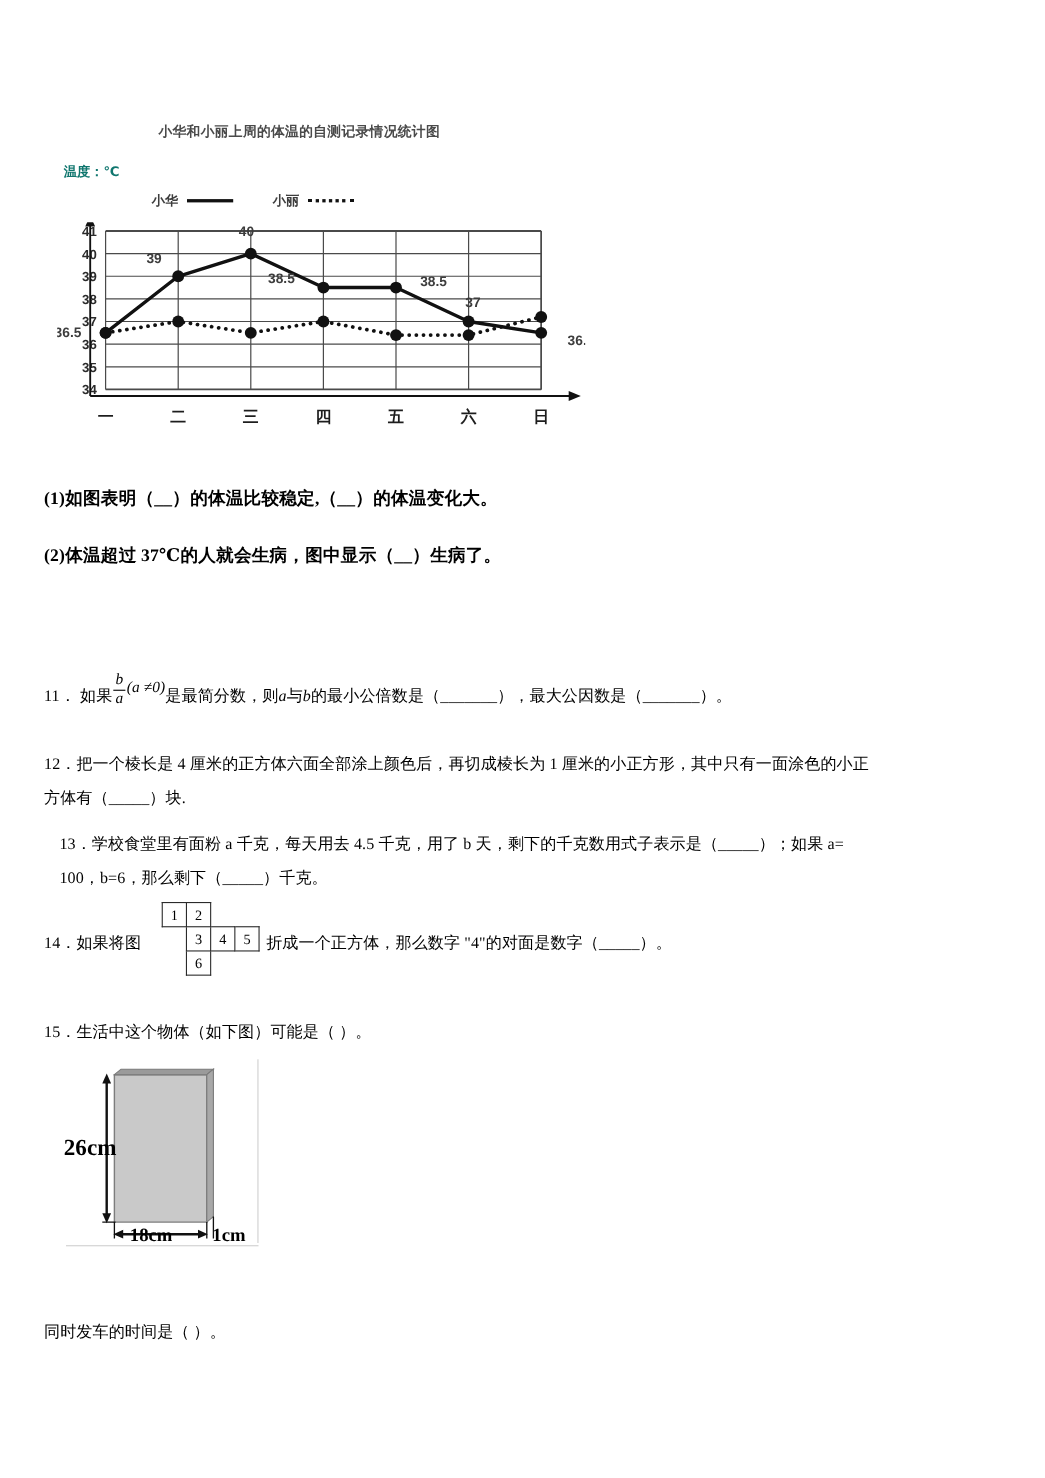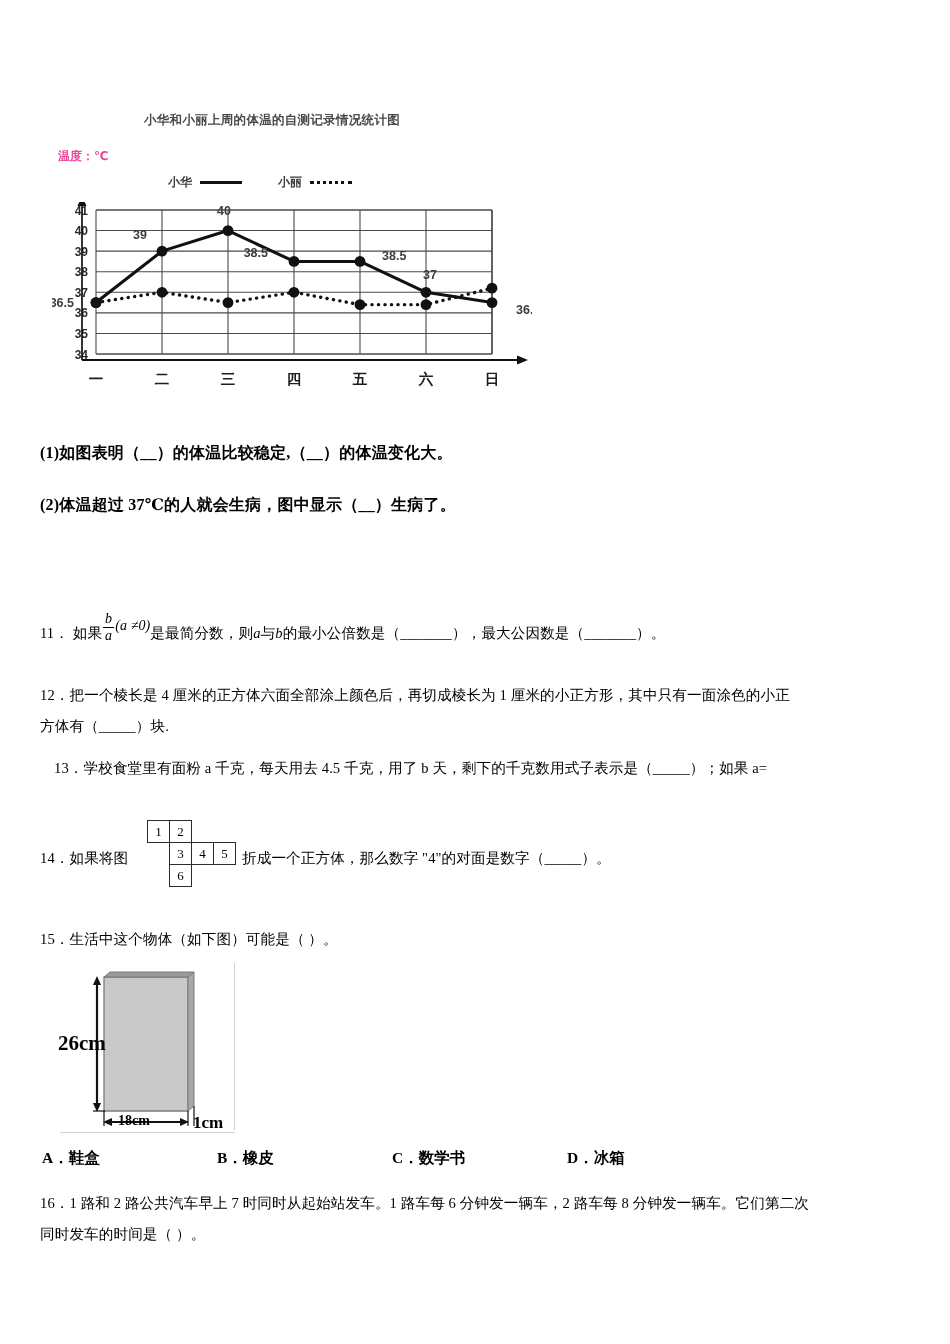--- a/index.html
+++ b/index.html
@@ -41,36 +41,35 @@
     letter-spacing: 0.3px;
     white-space: nowrap;
   }
   .y-axis-caption {
     position: absolute;
     left: 6px;
     top: 36px;
     font-family: "Liberation Sans", "DejaVu Sans", sans-serif;
     font-size: 12px;
     font-weight: bold;
-    color: #ec4899;
+    color: #0f766e;
     white-space: nowrap;
   }
   .legend {
     position: absolute;
     left: 86px;
     top: 62px;
     font-family: "Liberation Sans", "DejaVu Sans", sans-serif;
     font-size: 12px;
     font-weight: bold;
     color: #3d3d3d;
     display: flex;
     align-items: center;
     gap: 8px;
     white-space: nowrap;
-    margin-left: 30px;
   }
   .legend .lg-name { color:#3d3d3d; }
   .legend .solid-swatch {
     display: inline-block;
     width: 42px;
     height: 0;
     border-top: 3.5px solid #111;
     vertical-align: middle;
   }
   .legend .dot-swatch {
@@ -311,20 +310,21 @@
     <div>
       <span class="num-label">12．</span><span>把一个棱长是 4 厘米的正方体六面全部涂上颜色后，再切成棱长为 1 厘米的小正方形，其中只有一面涂色的小正</span>
     </div>
     <div style="margin-top:8px;">方体有（_____）块.</div>
   </div>
 
   <div class="q-small" style="left:40px; top:757px; width:890px;margin-left:14px;">
     <div>
       <span class="num-label">13．</span><span>学校食堂里有面粉 a 千克，每天用去 4.5 千克，用了 b 天，剩下的千克数用式子表示是（_____）；如果 a=</span>
     </div>
+    <div style="margin-top:8px;">100，b=6，那么剩下（_____）千克。</div>
   </div>
 
   <div class="q-small" style="left:40px; top:847px;">
     <span class="num-label">14．</span><span>如果将图</span>
   </div>
 
   <div class="cube-net">
     <table>
       <tbody>
           <tr>
@@ -374,28 +374,22 @@
 
       <line x1="48" y1="159" x2="124" y2="159" stroke="#111" stroke-width="2.2"></line>
       <polygon points="43,159 52,155 52,163" fill="#111"></polygon>
       <polygon points="129,159 120,155 120,163" fill="#111"></polygon>
       <line x1="44" y1="148" x2="44" y2="163" stroke="#111" stroke-width="1.2"></line>
       <line x1="128" y1="148" x2="128" y2="163" stroke="#111" stroke-width="1.2"></line>
       <line x1="134" y1="143" x2="134" y2="163" stroke="#111" stroke-width="1.2"></line>
     </svg>
 
     <div style="position:absolute; left:-2px; top:68px; font-family:'Liberation Serif',serif; font-size:21px; font-weight:bold;">26cm</div>
-    <div style="position:absolute; left:58px; top:150px; font-family:'Liberation Serif',serif; font-size:14px; font-weight:bold;">18cm</div>
+    <div style="position:absolute; left:58px; top:150px; font-family:'Liberation Serif',serif; font-size:17px; font-weight:bold;">18cm</div>
     <div style="position:absolute; left:133px; top:150px; font-family:'Liberation Serif',serif; font-size:17px; font-weight:bold;">1cm</div>
   </div>
 
-  <div class="options">
-    <span class="opt opt-a"><span>A．</span><span>鞋盒</span></span><span class="opt opt-b"><span>B．</span><span>橡皮</span></span><span class="opt opt-c"><span>C．</span><span>数学书</span></span><span class="opt opt-d"><span>D．</span><span>冰箱</span></span>
-  </div>
 
   <div class="q-small" style="left:40px; top:1192px; width:900px;">
-    <div>
-      <span class="num-label">16．</span><span>1 路和 2 路公共汽车早上 7 时同时从起始站发车。1 路车每 6 分钟发一辆车，2 路车每 8 分钟发一辆车。它们第二次</span>
-    </div>
     <div style="margin-top:8px;">同时发车的时间是（   ）。</div>
   </div>
 
 </div>
 
 </body></html>

